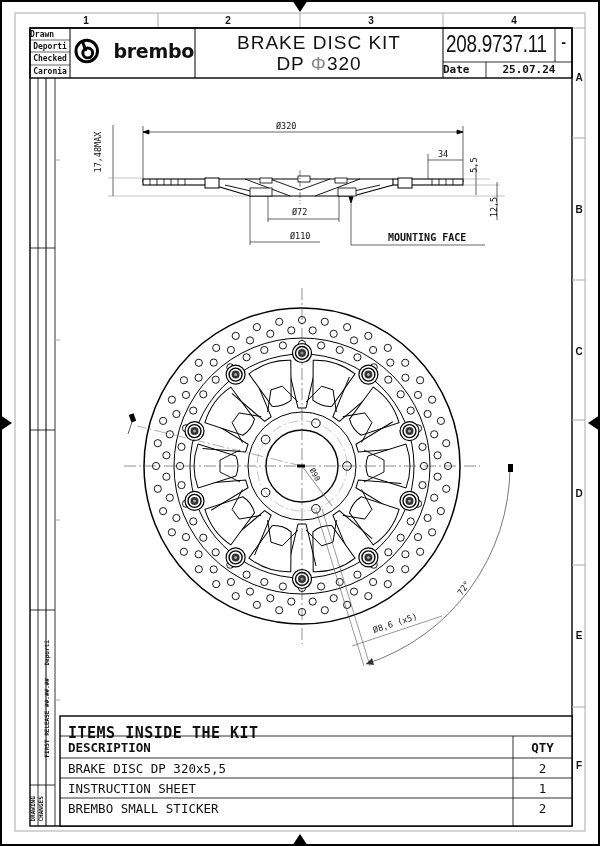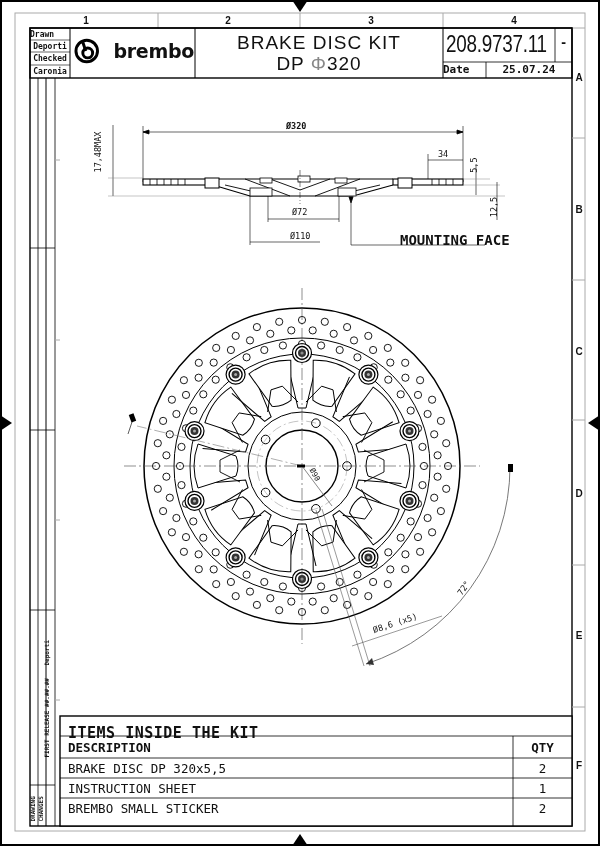--- a/index.html
+++ b/index.html
@@ -458,28 +458,28 @@
 <div class="abs grid-lbl" style="left:222px;top:15px;width:12px;text-align:center;">2</div>
 <div class="abs grid-lbl" style="left:365px;top:15px;width:12px;text-align:center;">3</div>
 <div class="abs grid-lbl" style="left:508px;top:15px;width:12px;text-align:center;">4</div>
 <div class="abs grid-lbl" style="left:573px;top:72px;width:12px;text-align:center;">A</div>
 <div class="abs grid-lbl" style="left:573px;top:204px;width:12px;text-align:center;">B</div>
 <div class="abs grid-lbl" style="left:573px;top:346px;width:12px;text-align:center;">C</div>
 <div class="abs grid-lbl" style="left:573px;top:488px;width:12px;text-align:center;">D</div>
 <div class="abs grid-lbl" style="left:573px;top:630px;width:12px;text-align:center;">E</div>
 <div class="abs grid-lbl" style="left:573px;top:760px;width:12px;text-align:center;">F</div>
 
-<div class="abs dim" style="left:286px;top:121px;font-weight:bold;">Ø320</div>
+<div class="abs dim" style="left:276px;top:121px;">Ø320</div>
 <div class="abs dim" style="left:68px;top:147px;transform:rotate(-90deg);transform-origin:center;width:60px;text-align:center;">17,48MAX</div>
 <div class="abs dim" style="left:438px;top:149px;">34</div>
 <div class="abs dim" style="left:466px;top:160px;transform:rotate(-90deg);">5,5</div>
 <div class="abs dim" style="left:484px;top:202px;transform:rotate(-90deg);">12,5</div>
 <div class="abs dim" style="left:292px;top:207px;">Ø72</div>
 <div class="abs dim" style="left:290px;top:231px;">Ø110</div>
-<div class="abs mono-b" style="left:400px;top:232px;font-size:14px;">MOUNTING FACE</div>
+<div class="abs mono-b" style="left:388px;top:232px;font-size:10px;">MOUNTING FACE</div>
 
 <div class="abs dim" style="left:308px;top:470px;transform:rotate(62deg);font-size:7.5px;">Ø90</div>
 <div class="abs dim" style="left:372px;top:618px;transform:rotate(-18deg);">Ø8,6 (x5)</div>
 <div class="abs dim" style="left:456px;top:583px;transform:rotate(-55deg);">72°</div>
 
 <div class="abs small-b" style="left:14px;top:800px;width:36px;transform:rotate(-90deg);font-size:6px;">DRAWING</div>
 <div class="abs small-b" style="left:22px;top:800px;width:36px;transform:rotate(-90deg);font-size:6px;">CHANGES</div>
 <div class="abs small-b" style="left:4px;top:712px;width:84px;transform:rotate(-90deg);font-size:6px;">FIRST RELEASE ##.##.##</div>
 <div class="abs small-b" style="left:24px;top:640px;width:44px;transform:rotate(-90deg);font-size:6px;">Deporti</div>
 

